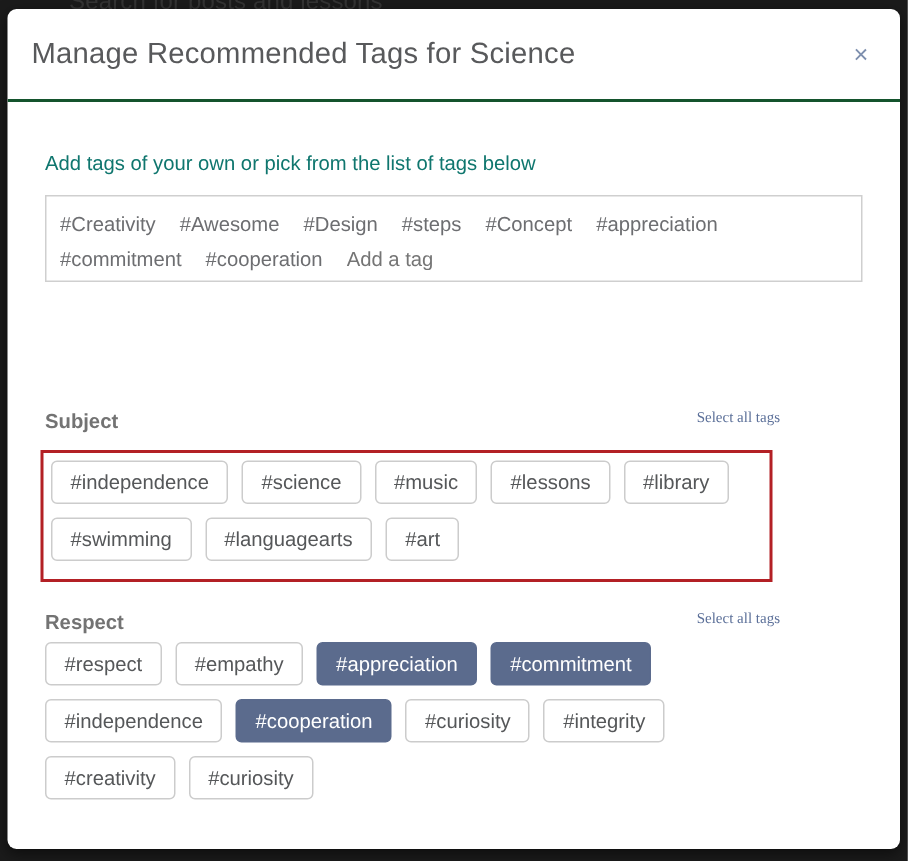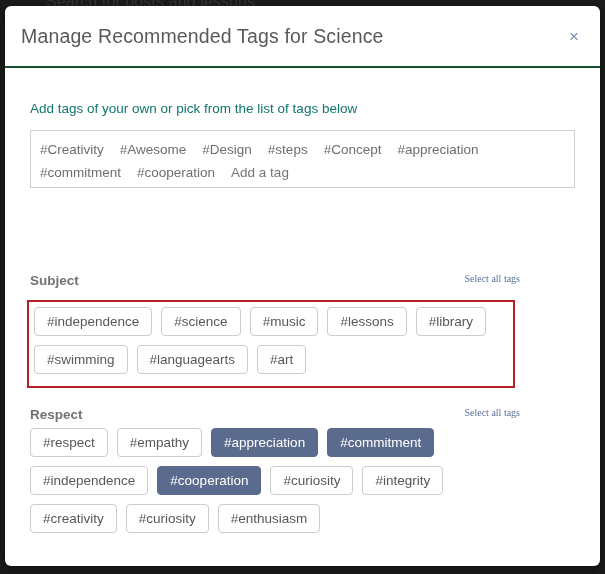--- a/index.html
+++ b/index.html
@@ -281,18 +281,17 @@
           <button class="tag">#respect</button>
           <button class="tag">#empathy</button>
           <button class="tag selected">#appreciation</button>
           <button class="tag selected">#commitment</button>
           <button class="tag">#independence</button>
           <button class="tag selected">#cooperation</button>
           <button class="tag">#curiosity</button>
           <button class="tag">#integrity</button>
           <button class="tag">#creativity</button>
           <button class="tag">#curiosity</button>
-          <button class="tag">#enthusiasm</button>
         </div>
     </div>
 
   </div>
 </div>
 
 </body></html>

